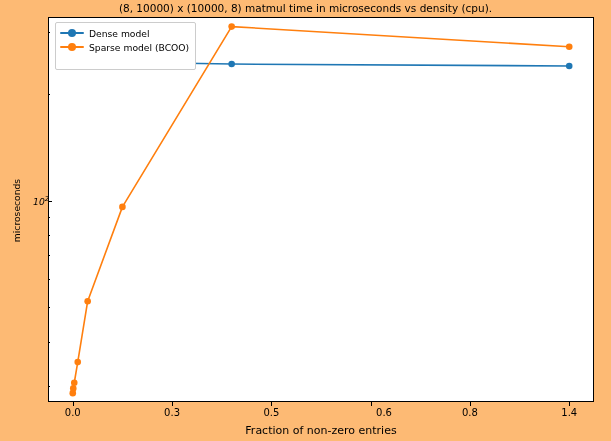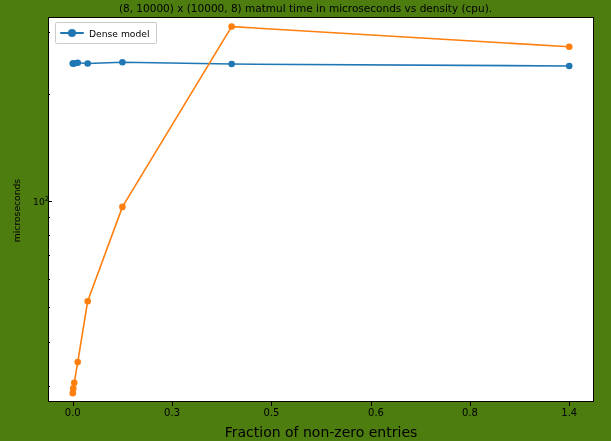--- a/index.html
+++ b/index.html
@@ -1,44 +1,44 @@
 <!DOCTYPE html>
 <html><head>
 <meta charset="utf-8">
 <style>
   html,body{margin:0;padding:0;background:#ffffff;}
   body{width:611px;height:441px;font-family:"DejaVu Sans",sans-serif;overflow:hidden;}
-  #fig{position:relative;width:611px;height:441px;background:#4d7c0f;}
+  #fig{position:relative;width:611px;height:441px;background:#fdba74;}
 
   
   #axes{position:absolute;left:48px;top:17px;width:546px;height:385px;
         border:1.1px solid #000000;box-sizing:border-box;background:#ffffff;}
 
   #title{position:absolute;left:0;top:2px;width:611px;text-align:center;
          font-size:10.5px;color:#000;font-weight:400;white-space:nowrap;}
 
   #xlabel{position:absolute;left:48px;top:424px;width:546px;text-align:center;
-          font-size:14px;color:#000;}
+          font-size:11px;color:#000;}
   #ylabel{position:absolute;left:-29px;top:205px;width:90px;text-align:center;
           font-size:9.2px;color:#000;transform:rotate(-90deg);transform-origin:center;}
 
   .xtick{position:absolute;top:402px;width:0;height:3.6px;border-left:1.1px solid #000;}
   .xticklabel{position:absolute;top:407px;font-size:10px;color:#000;
               transform:translateX(-50%);white-space:nowrap;}
   .ytick{position:absolute;left:48px;width:3.6px;height:0;border-top:1.1px solid #000;}
   .ytick.minor{width:2.2px;}
   .yticklabel{position:absolute;font-size:9.2px;color:#000;text-align:right;
               right:562px;transform:translateY(-50%);white-space:nowrap;}
   .yticklabel sup{font-size:6.6px;vertical-align:super;}
 
   #plotsvg{position:absolute;left:0;top:0;width:611px;height:441px;overflow:visible;}
 
   #legend{position:absolute;left:55px;top:22px;
           background:#ffffff;border:0.9px solid #cccccc;border-radius:2px;
-          padding:3px 6px 3px 4px;}
+          padding:3px 6px 15px 4px;}
   .legrow{display:flex;align-items:center;height:14px;}
   .legline{position:relative;width:24px;height:2px;margin-right:5px;border-radius:1px;}
   .legline i{position:absolute;left:8px;top:-3px;width:8px;height:8px;border-radius:50%;display:block;}
   .leglabel{font-size:9.2px;color:#000;white-space:nowrap;}
 </style>
 </head>
 <body>
 
 <div id="fig">
 
@@ -72,45 +72,51 @@
   </svg>
 
   <div id="xticks-host">
       <div class="xtick" style="left: 72.773px;"></div>
       <div class="xticklabel" style="left: 72.773px;">0.0</div>
       <div class="xtick" style="left: 172.064px;"></div>
       <div class="xticklabel" style="left: 172.064px;">0.3</div>
       <div class="xtick" style="left: 271.355px;"></div>
       <div class="xticklabel" style="left: 271.355px;">0.5</div>
       <div class="xtick" style="left: 370.645px;"></div>
-      <div class="xticklabel" style="left: 376px;">0.6</div>
+      <div class="xticklabel" style="left: 384px;">0.6</div>
       <div class="xtick" style="left: 469.936px;"></div>
       <div class="xticklabel" style="left: 469.936px;">0.8</div>
       <div class="xtick" style="left: 569.227px;"></div>
       <div class="xticklabel" style="left: 569.227px;">1.4</div>
     </div>
   <div id="yticks-host">
       <div class="ytick minor" style="top: 385.796px;"></div>
       <div class="ytick minor" style="top: 341.55px;"></div>
       <div class="ytick minor" style="top: 307.231px;"></div>
       <div class="ytick minor" style="top: 279.19px;"></div>
       <div class="ytick minor" style="top: 255.481px;"></div>
       <div class="ytick minor" style="top: 234.944px;"></div>
       <div class="ytick minor" style="top: 216.829px;"></div>
       <div class="ytick minor" style="top: 94.0191px;"></div>
       <div class="ytick minor" style="top: 31.6587px;"></div>
       <div class="ytick" style="top: 200.625px;"></div>
-      <div class="yticklabel" style="top: 200.625px;">10<sup>2</sup></div>
+      <div class="yticklabel" style="top: 200.625px; font-style: italic;">10<sup>2</sup></div>
     </div>
 
   <div id="xlabel">Fraction of non-zero entries</div>
   <div id="ylabel">microseconds</div>
 
   <div id="legend">
     <div class="legrow">
       <span class="legline" style="background: rgb(31, 119, 180);">
           <i style="background: rgb(31, 119, 180);"></i>
         </span>
       <span class="leglabel">Dense model</span>
     </div>
+    <div class="legrow">
+      <span class="legline" style="background: rgb(255, 127, 14);">
+          <i style="background: rgb(255, 127, 14);"></i>
+        </span>
+      <span class="leglabel">Sparse model (BCOO)</span>
+    </div>
   </div>
 
 </div>
 
 </body></html>

